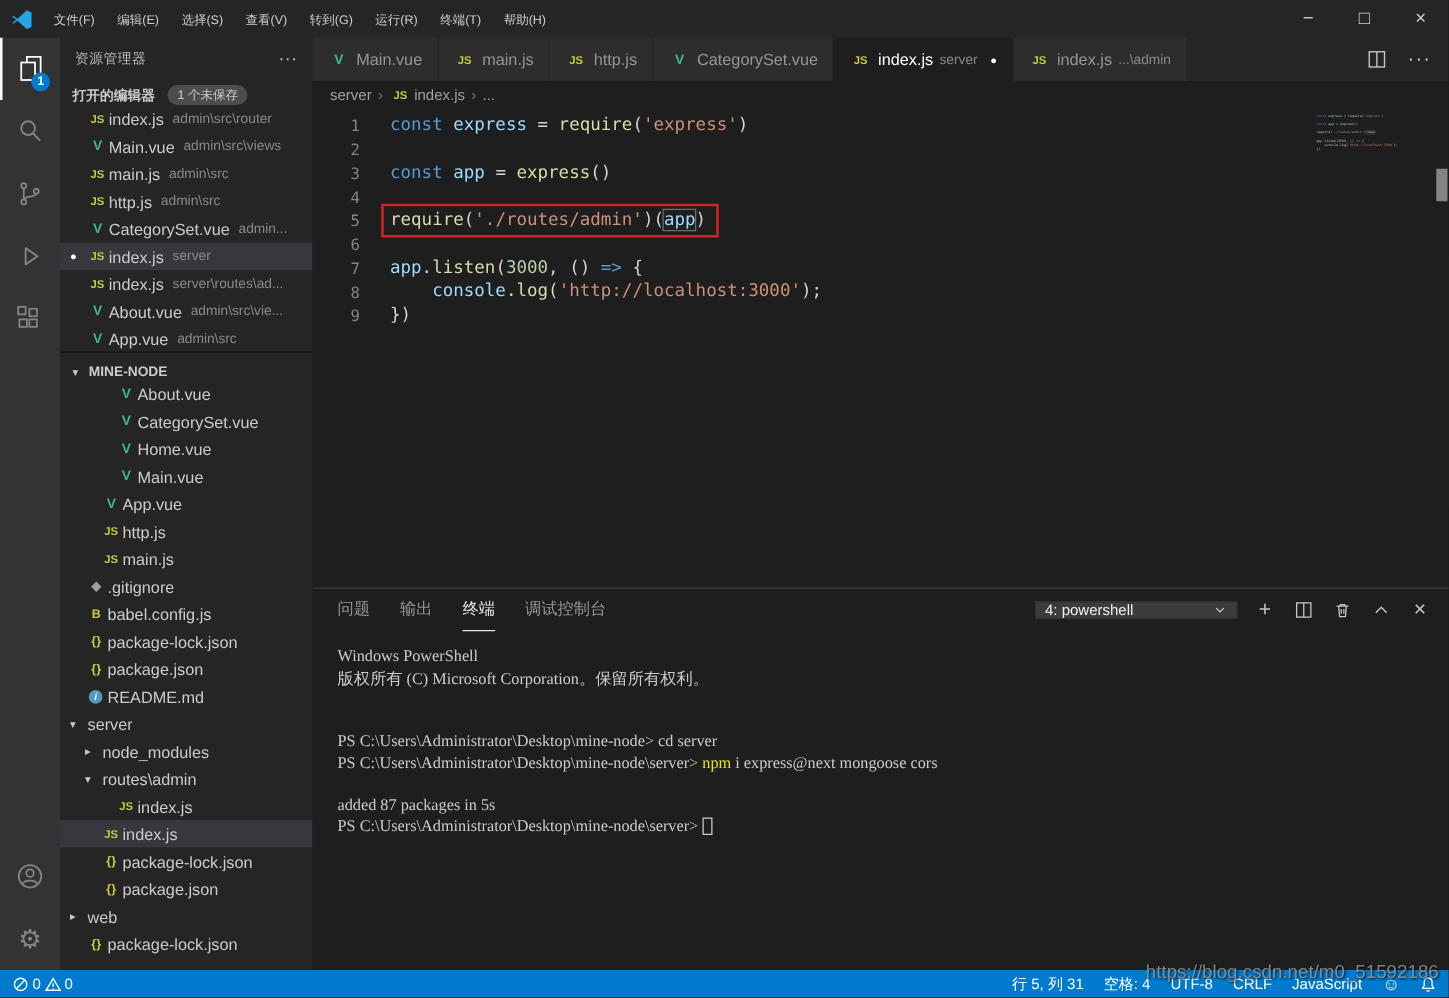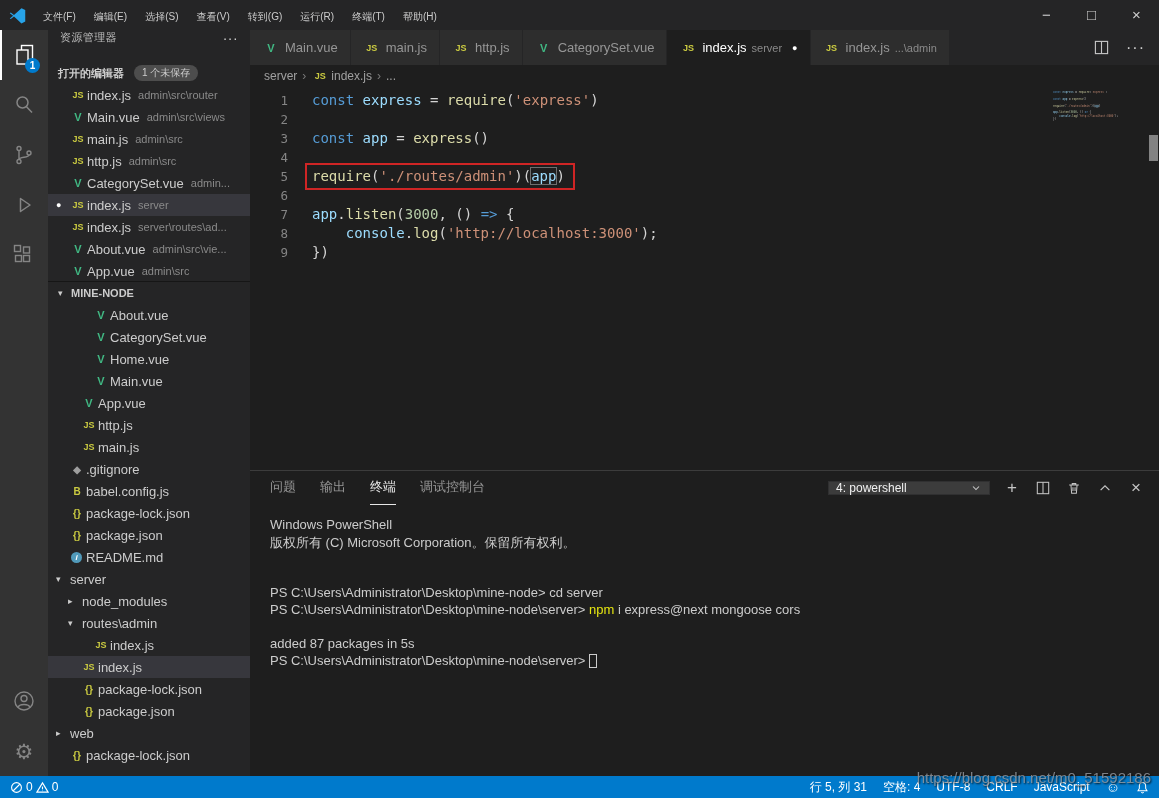--- a/index.html
+++ b/index.html
@@ -19,23 +19,23 @@
   .main{display:flex;height:746px}
   .activitybar{width:48px;background:#333333;display:flex;flex-direction:column;align-items:center}
   .ab-icon{width:48px;height:50px;display:flex;align-items:center;justify-content:center;position:relative;color:#858585}
   .ab-icon.active{color:#ffffff;border-left:2px solid #fff}
   .ab-badge{position:absolute;bottom:7px;right:8px;background:#007acc;color:#fff;border-radius:50%;min-width:15px;height:15px;font-size:10px;line-height:15px;text-align:center;font-weight:bold}
   .ab-spacer{flex:1}
   .gear-glyph{font-size:21px;line-height:1}
 
   
   .sidebar{width:202px;background:#252526;overflow:hidden;display:flex;flex-direction:column}
-  .sb-title{height:32px;display:flex;align-items:flex-start;padding:0 12px;font-size:11px;color:#bbbbbb;letter-spacing:.4px}
+  .sb-title{height:32px;display:flex;align-items:center;padding:0 12px;font-size:11px;color:#bbbbbb;letter-spacing:.4px}
   .sb-title .dots{margin-left:auto;font-size:14px;color:#cccccc}
-  .section-header{height:22px;display:flex;align-items:center;font-size:11px;font-weight:bold;color:#cccccc;padding-left:10px;white-space:nowrap}
+  .section-header{height:22px;display:flex;align-items:flex-end;font-size:11px;font-weight:bold;color:#cccccc;padding-left:10px;white-space:nowrap}
   .section-header .chev{width:13px;font-size:9px;color:#ccc;font-weight:normal}
   .oe-badge{margin-left:10px;background:#4d4d4d;border-radius:9px;padding:1px 8px;font-size:10px;font-weight:normal;color:#cccccc}
   .mine-header{box-shadow:0 -1px 0 #00000066}
   .row{height:22px;display:flex;align-items:center;white-space:nowrap;overflow:hidden;color:#cccccc}
   .row.sel{background:#37373d}
   .oe-row{padding-left:8px}
   .dirty-dot{width:13px;font-size:9px;color:#ffffff;flex:none}
   .fi{width:18px;text-align:center;font-weight:bold;font-size:9px;flex:none;font-family:"Liberation Sans",sans-serif}
   .fi-js{color:#cbcb41}
   .fi-vue{color:#41b883;font-size:11px}
@@ -76,21 +76,21 @@
   .vscroll{position:absolute;right:1px;top:48px;width:9px;height:26px;background:rgba(255,255,255,.45)}
 
   
   .panel{height:306px;border-top:1px solid #3c3c3c;display:flex;flex-direction:column}
   .panel-header{height:34px;display:flex;align-items:center;padding:0 14px 0 20px}
   .ptab{margin-right:24px;font-size:13px;color:#969696;height:34px;line-height:32px}
   .ptab.active{color:#e7e7e7;border-bottom:1px solid #e7e7e7}
   .panel-right{margin-left:auto;display:flex;align-items:center;gap:13px}
   .pselect{background:#3c3c3c;color:#f0f0f0;font-size:12px;height:14px;width:162px;display:flex;align-items:center;padding:0 7px;justify-content:space-between;border:1px solid #303031}
   .picon{color:#c5c5c5;display:flex;align-items:center;justify-content:center;width:18px;height:18px;font-size:17px}
-  .terminal{flex:1;padding:12px 0 0 20px;font-family:Liberation Sans, sans-serif;font-size:13px;color:#cccccc;overflow:hidden}
+  .terminal{flex:1;padding:12px 0 0 20px;font-family:Liberation Serif, serif;font-size:13px;color:#cccccc;overflow:hidden}
   .tm-line{height:17px;white-space:pre}
   .tm-plain{color:#cccccc}
   .tm-cmd{color:#e5e510}
   .tm-cursor{display:inline-block;width:8px;height:14px;border:1px solid #cccccc;vertical-align:text-bottom}
 
   
   .statusbar{height:22px;background:#007acc;display:flex;align-items:center;color:#ffffff;font-size:12px;padding:0 10px}
   .sb-left{display:flex;gap:5px;align-items:center}
   .sb-item{display:flex;align-items:center;gap:3px;white-space:nowrap}
   .sb-right{margin-left:auto;display:flex;gap:16px;align-items:center}

